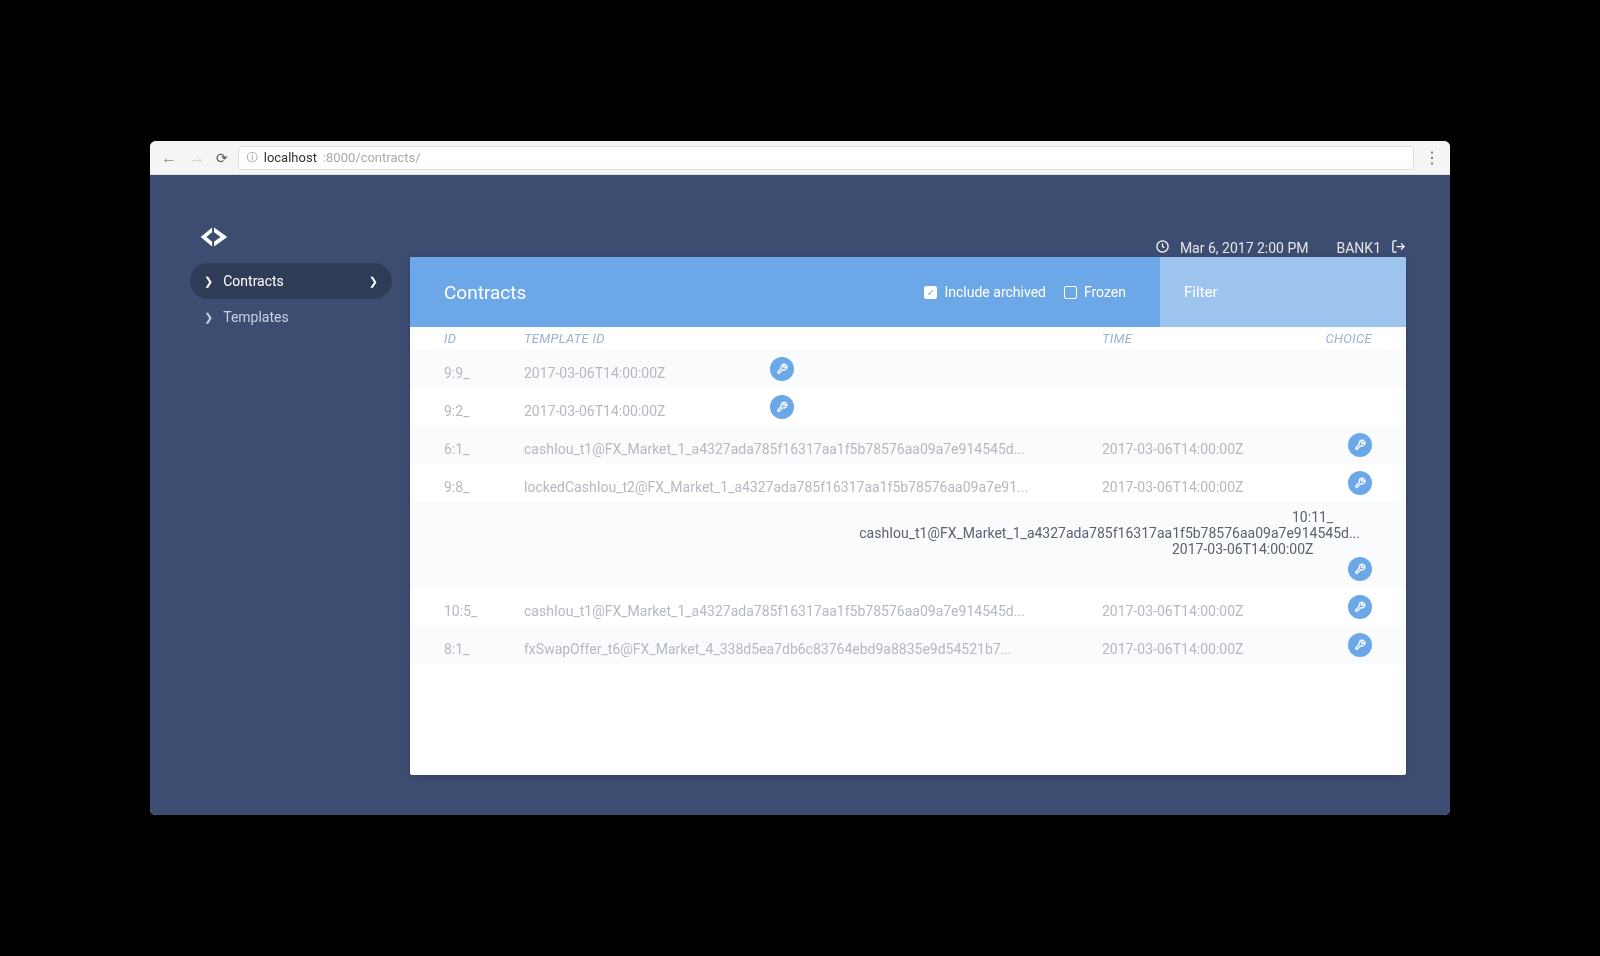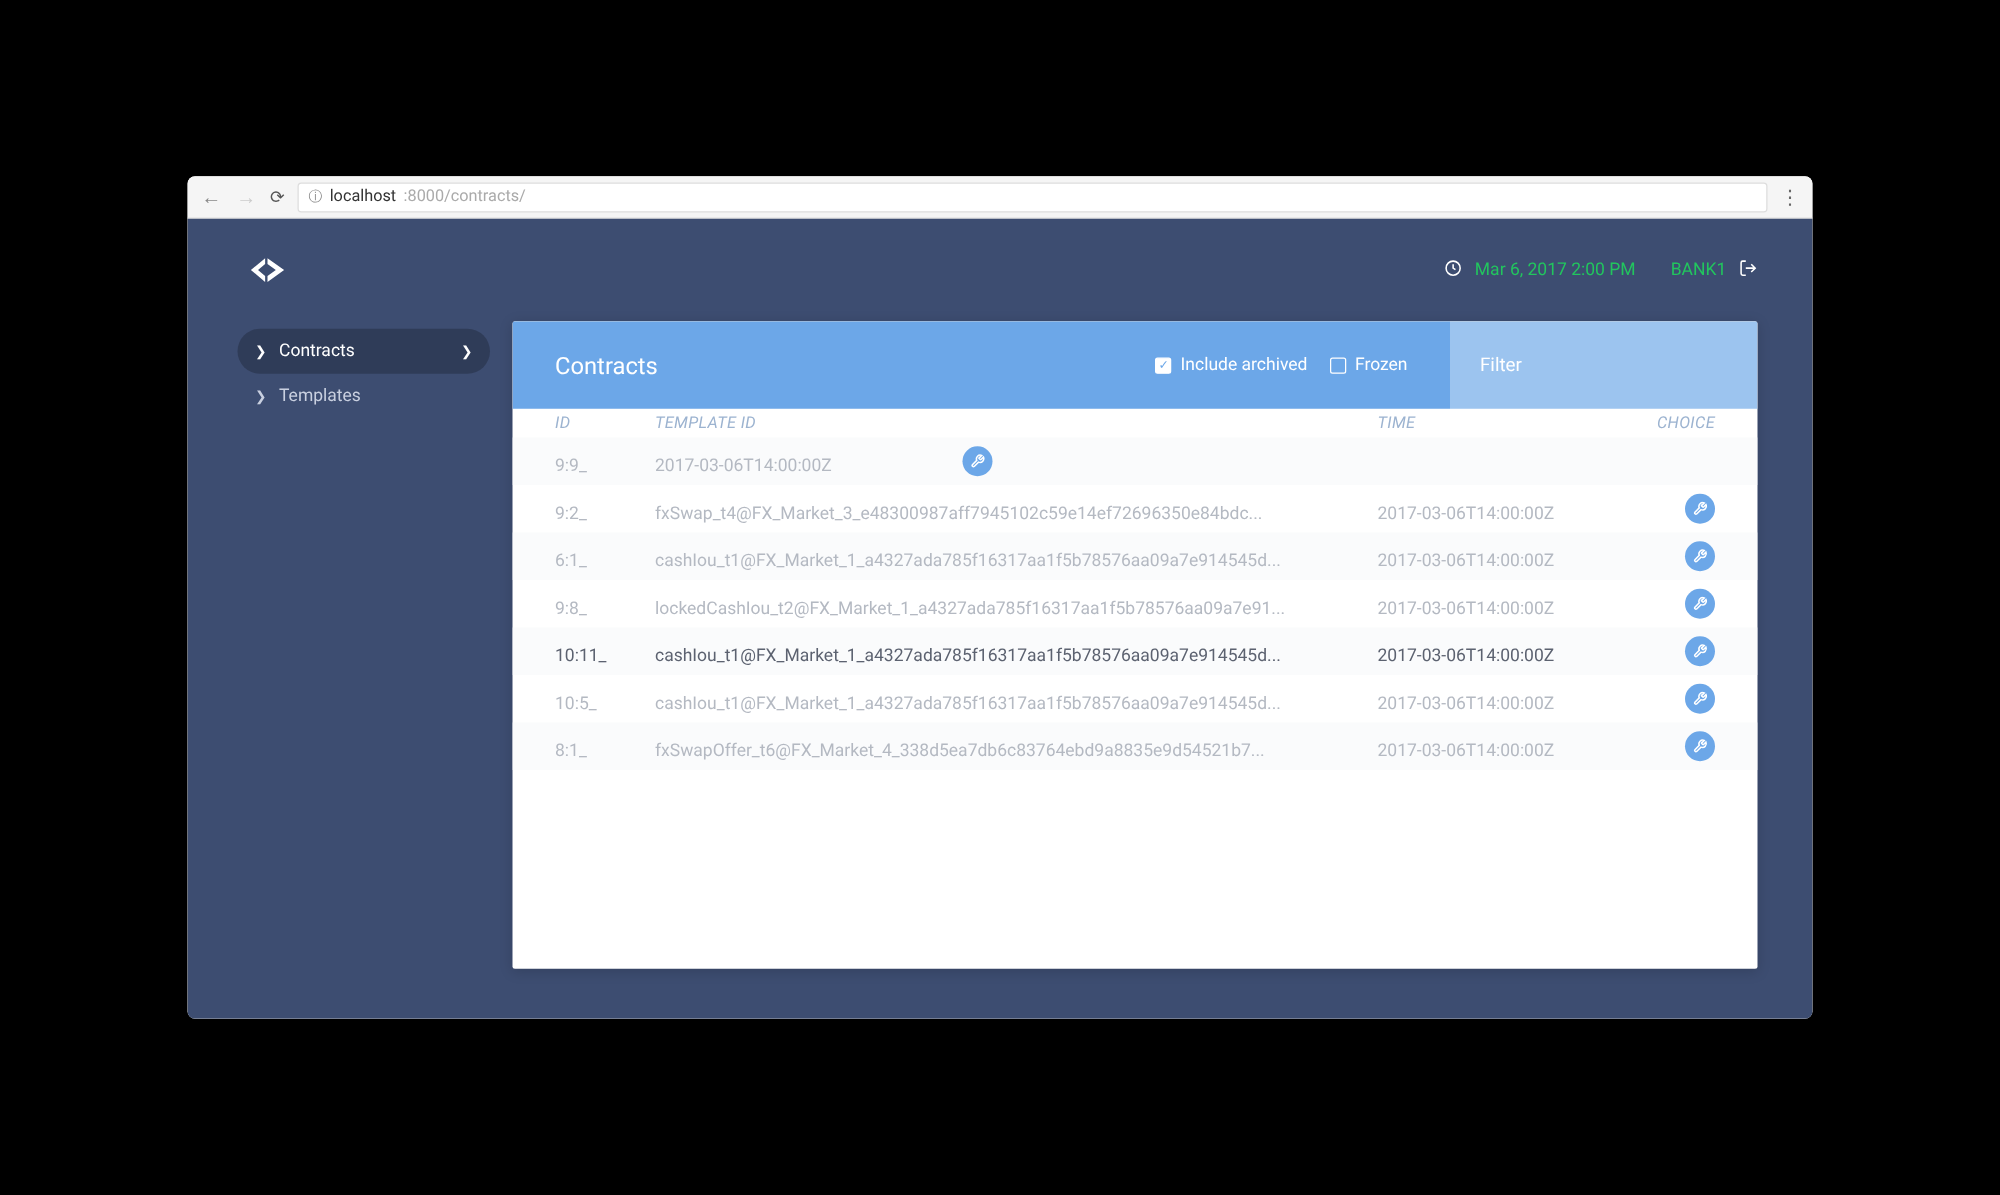--- a/index.html
+++ b/index.html
@@ -25,21 +25,21 @@
     .nav-arrow.disabled { color: #ccc; }
     .reload { color: #555; font-size: 14px; cursor: pointer; }
     .url-box { flex: 1; background: #fff; border: 1px solid #ddd; border-radius: 3px; height: 24px; display: flex; align-items: center; padding: 0 8px; font-size: 13px; color: #333; gap: 6px; }
     .url-box .secure-icon { color: #888; font-size: 11px; }
     .url-box .host { color: #333; }
     .url-box .path { color: #aaa; }
     .menu-dots { color: #666; font-size: 16px; cursor: pointer; }
     
     
     .app { background: #3d4d71; min-height: 640px; display: flex; flex-direction: column; }
-    .app-header { height: 82px; display: flex; align-items: center; padding: 0 44px; color: #22c55e; }
+    .app-header { height: 82px; display: flex; align-items: flex-end; padding: 0 44px; color: #e5e5e5; }
     .logo { width: 40px; height: 40px; display: flex; align-items: center; justify-content: center; }
     .header-right { margin-left: auto; display: flex; align-items: center; gap: 28px; font-size: 14px; }
     .clock-group { display: flex; align-items: center; gap: 10px; }
     .user-group { display: flex; align-items: center; gap: 10px; }
     .logout-icon { cursor: pointer; }
     
     .app-body { display: flex; flex: 1; padding: 0 0 40px 0; }
     .sidebar { width: 260px; padding: 6px 18px 0 40px; }
     .side-item { display: flex; align-items: center; color: #c9d0e0; font-size: 14px; padding: 10px 14px; border-radius: 18px; cursor: pointer; gap: 10px; position: relative; }
     .side-item.active { background: rgba(0,0,0,0.22); color: #fff; }
@@ -57,21 +57,21 @@
     .toolbar-right { background: #9cc4ef; width: 246px; display: flex; align-items: center; padding: 0 24px; color: #fff; font-size: 15px; }
     
     .table-wrap { flex: 1; }
     .thead { display: flex; padding: 4px 34px; font-size: 13px; color: #9cb3d0; letter-spacing: 0.3px; font-style: italic; }
     .col-id { width: 80px; }
     .col-template { flex: 1; }
     .col-time { width: 200px; }
     .col-choice { width: 70px; text-align: right; }
     .trow { display: flex; padding: 7px 34px; font-size: 14px; color: #b4b9c2; align-items: flex-end; }
     .trow:nth-child(odd) { background: #fafbfc; }
-    .trow.highlight { color: #5c6270; font-weight: 400; }
+    .trow.highlight { color: #5c6270; font-weight: 400; flex-direction: column; }
     .trow .col-template { white-space: nowrap; overflow: hidden; text-overflow: ellipsis; padding-right: 12px; }
     .choice-btn { width: 24px; height: 24px; border-radius: 50%; background: #6ca7e8; display: flex; align-items: center; justify-content: center; margin-left: auto; cursor: pointer; }
     .choice-btn svg { width: 12px; height: 12px; }
   </style>
 </head>
 <body>
 
 <div class="window">
 
 
@@ -165,21 +165,20 @@
                 <div class="col-choice">
                   <div class="choice-btn">
                     <svg viewBox="0 0 24 24" fill="none" stroke="#fff" stroke-width="2.5">
                       <path d="M14.7 6.3a1 1 0 000 1.4l1.6 1.6a1 1 0 001.4 0l3.8-3.8a6 6 0 01-7.9 7.9l-6.9 6.9a2 2 0 01-2.8-2.8l6.9-6.9a6 6 0 017.9-7.9l-3.8 3.8z"></path>
                     </svg>
                   </div>
                 </div>
               </div>
               <div class="trow">
                 <div class="col-id">9:2_</div>
-                <div class="col-template">fxSwap_t4@FX_Market_3_e48300987aff7945102c59e14ef72696350e84bdc...</div>
                 <div class="col-time">2017-03-06T14:00:00Z</div>
                 <div class="col-choice">
                   <div class="choice-btn">
                     <svg viewBox="0 0 24 24" fill="none" stroke="#fff" stroke-width="2.5">
                       <path d="M14.7 6.3a1 1 0 000 1.4l1.6 1.6a1 1 0 001.4 0l3.8-3.8a6 6 0 01-7.9 7.9l-6.9 6.9a2 2 0 01-2.8-2.8l6.9-6.9a6 6 0 017.9-7.9l-3.8 3.8z"></path>
                     </svg>
                   </div>
                 </div>
               </div>
               <div class="trow">

